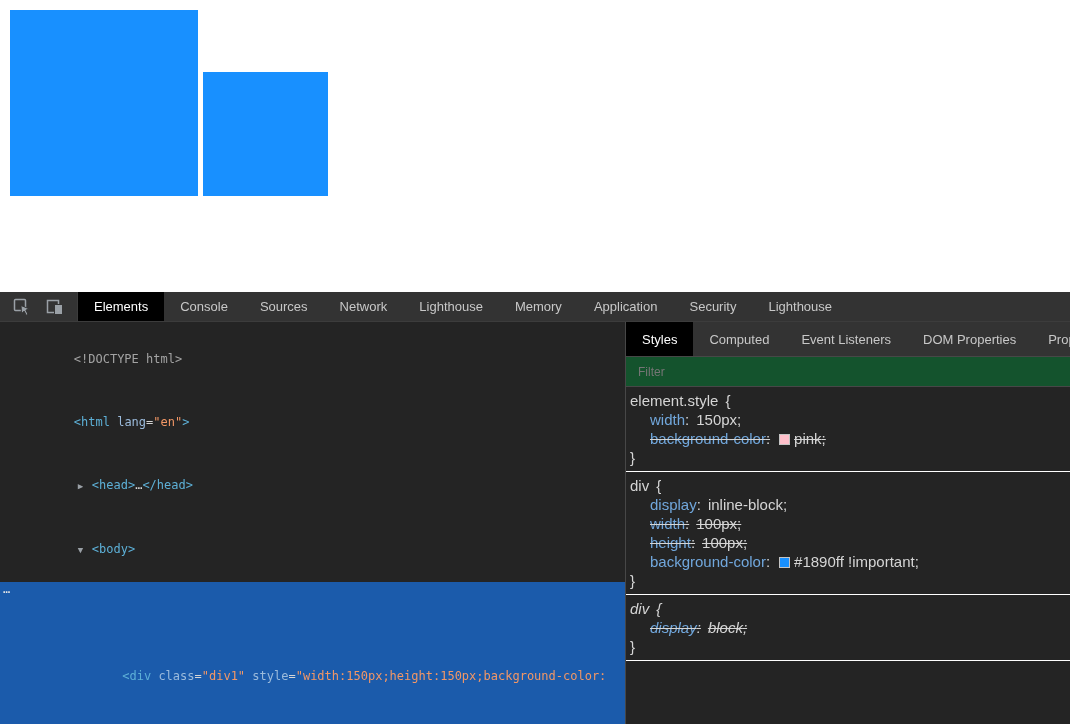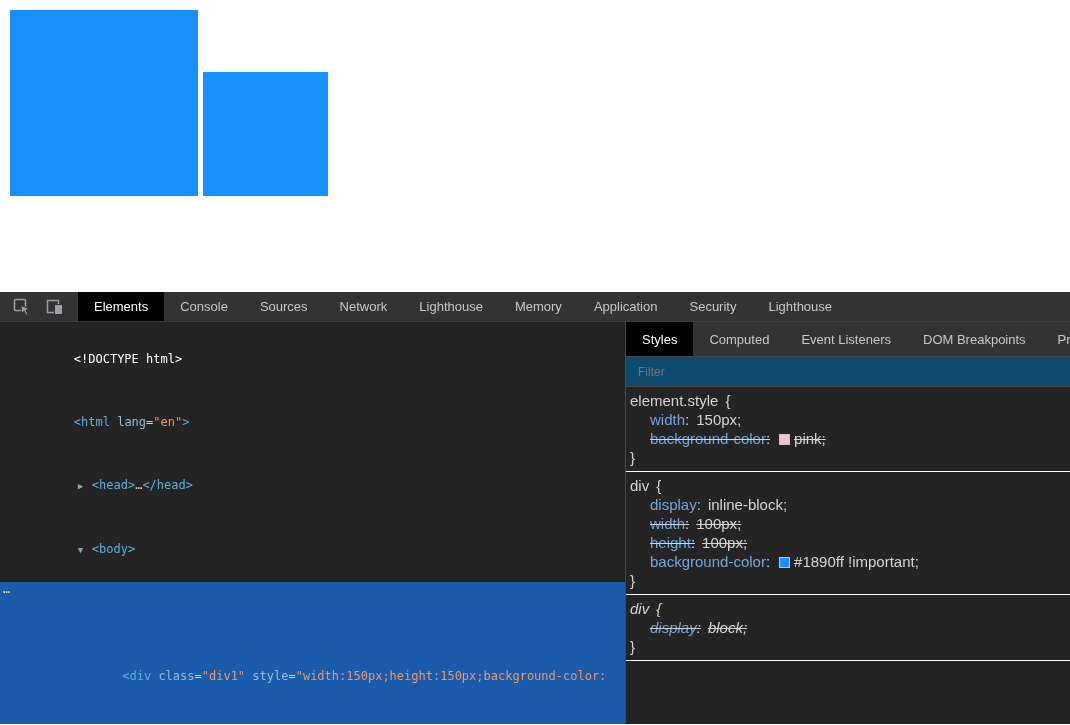--- a/index.html
+++ b/index.html
@@ -22,33 +22,33 @@
 
   
   .dom-pane{position:absolute;left:0;top:0;width:625px;height:100%;padding-top:6px;box-sizing:border-box;overflow:hidden;
             font-family:"DejaVu Sans Mono","Liberation Mono",monospace;font-size:12px}
   .dom-row{line-height:21px;white-space:pre}
   .arrow{display:inline-block;width:14px;color:#9aa0a6;font-size:9px}
   .tag{color:#5db0d7}
   .attr{color:#9bbbdc}
   .val{color:#f29766}
   .def{color:#d5d5d5}
-  .gray{color:#ffffff}
+  .gray{color:#a3a3a3}
   .dom-row.selected{position:relative;background:#1b5bab}
   .more{position:absolute;left:3px;top:0;color:#e8e8e8;letter-spacing:-1px}
   .ind-16{padding-left:16px}
   .ind-20{padding-left:20px}
   .ind-50{padding-left:50px}
 
   
   .styles-pane{position:absolute;left:625px;top:0;width:445px;height:100%;border-left:1px solid #474747;box-sizing:border-box;overflow:hidden;background:#242424}
   .sp-tabs{display:flex;height:34px;background:#333333;border-bottom:1px solid #474747;overflow:hidden}
   .sp-tab{display:flex;align-items:center;padding:0 16px;font-size:13px;color:#c8c8c8;white-space:nowrap}
   .sp-tab.selected{background:#000000;color:#ffffff}
-  .sp-filter{display:flex;align-items:center;height:30px;background:#0c4a6e;border-bottom:1px solid #474747;padding:0 10px;box-sizing:border-box}
+  .sp-filter{display:flex;align-items:center;height:30px;background:#14532d;border-bottom:1px solid #474747;padding:0 10px;box-sizing:border-box}
   .sp-filter input{background:transparent;border:none;outline:none;color:#9aa0a6;font-size:12px;font-family:"Liberation Sans",sans-serif;width:100%}
   .css-section{padding:4px 0;border-bottom:1px solid #ffffff;font-family:Liberation Sans, sans-serif;font-size:15px;line-height:19px}
   .css-selector{padding-left:4px;color:#d5d5d5;white-space:pre}
   .css-prop{padding-left:24px;white-space:pre}
   .css-close{padding-left:4px;color:#d5d5d5}
   .prop-name{color:#71a7dc}
   .prop-value{color:#d5d5d5}
   .punct{color:#d5d5d5}
   .colon{margin-right:7px}
   .brace{margin-left:7px}
@@ -119,21 +119,21 @@
       </div>
 
     </div>
 
     <div class="styles-pane">
 
       <div class="sp-tabs">
         <div class="sp-tab selected">Styles</div>
         <div class="sp-tab">Computed</div>
         <div class="sp-tab">Event Listeners</div>
-        <div class="sp-tab">DOM Breakpoints</div>
+        <div class="sp-tab">DOM Properties</div>
         <div class="sp-tab">Properties</div>
       </div>
 
       <div class="sp-filter">
         <input type="text" placeholder="Filter" style="">
       </div>
 
       <div class="css-section">
         <div class="css-selector"><span>element.style</span><span class="brace">{</span></div>
         <div class="css-prop"><span class="prop-name">width</span><span class="punct colon">:</span><span class="prop-value">150px</span><span class="punct">;</span></div>

